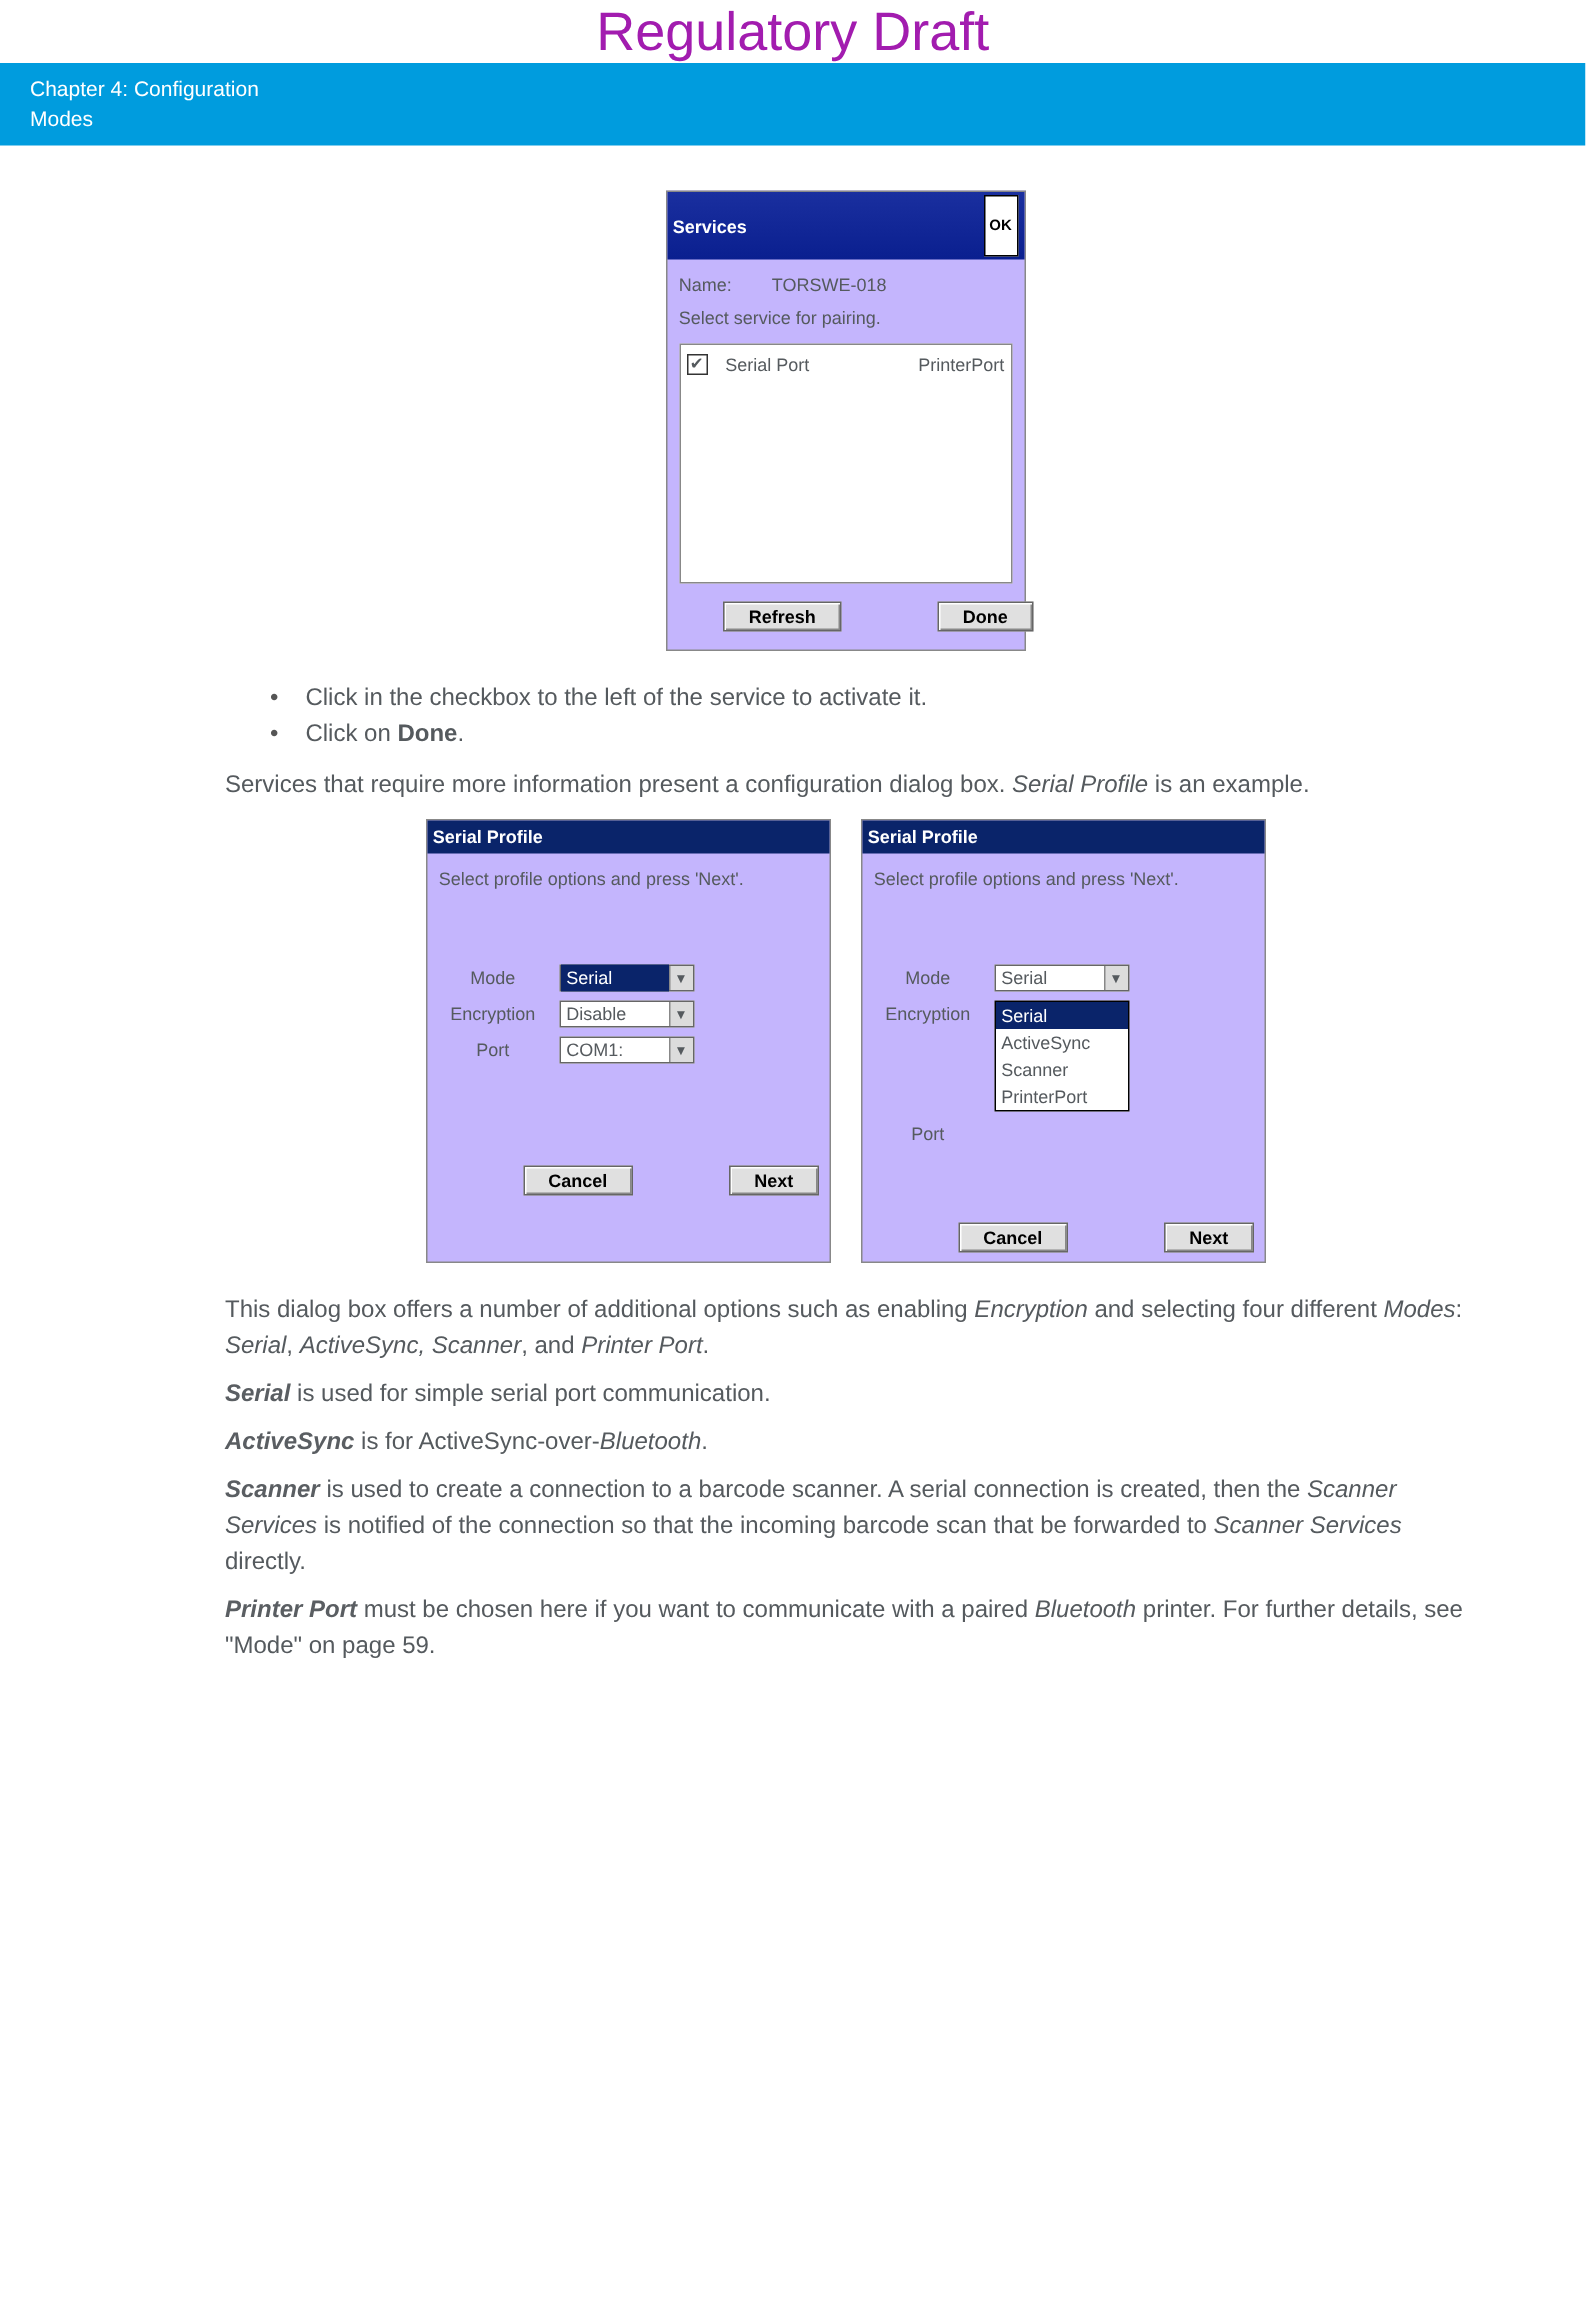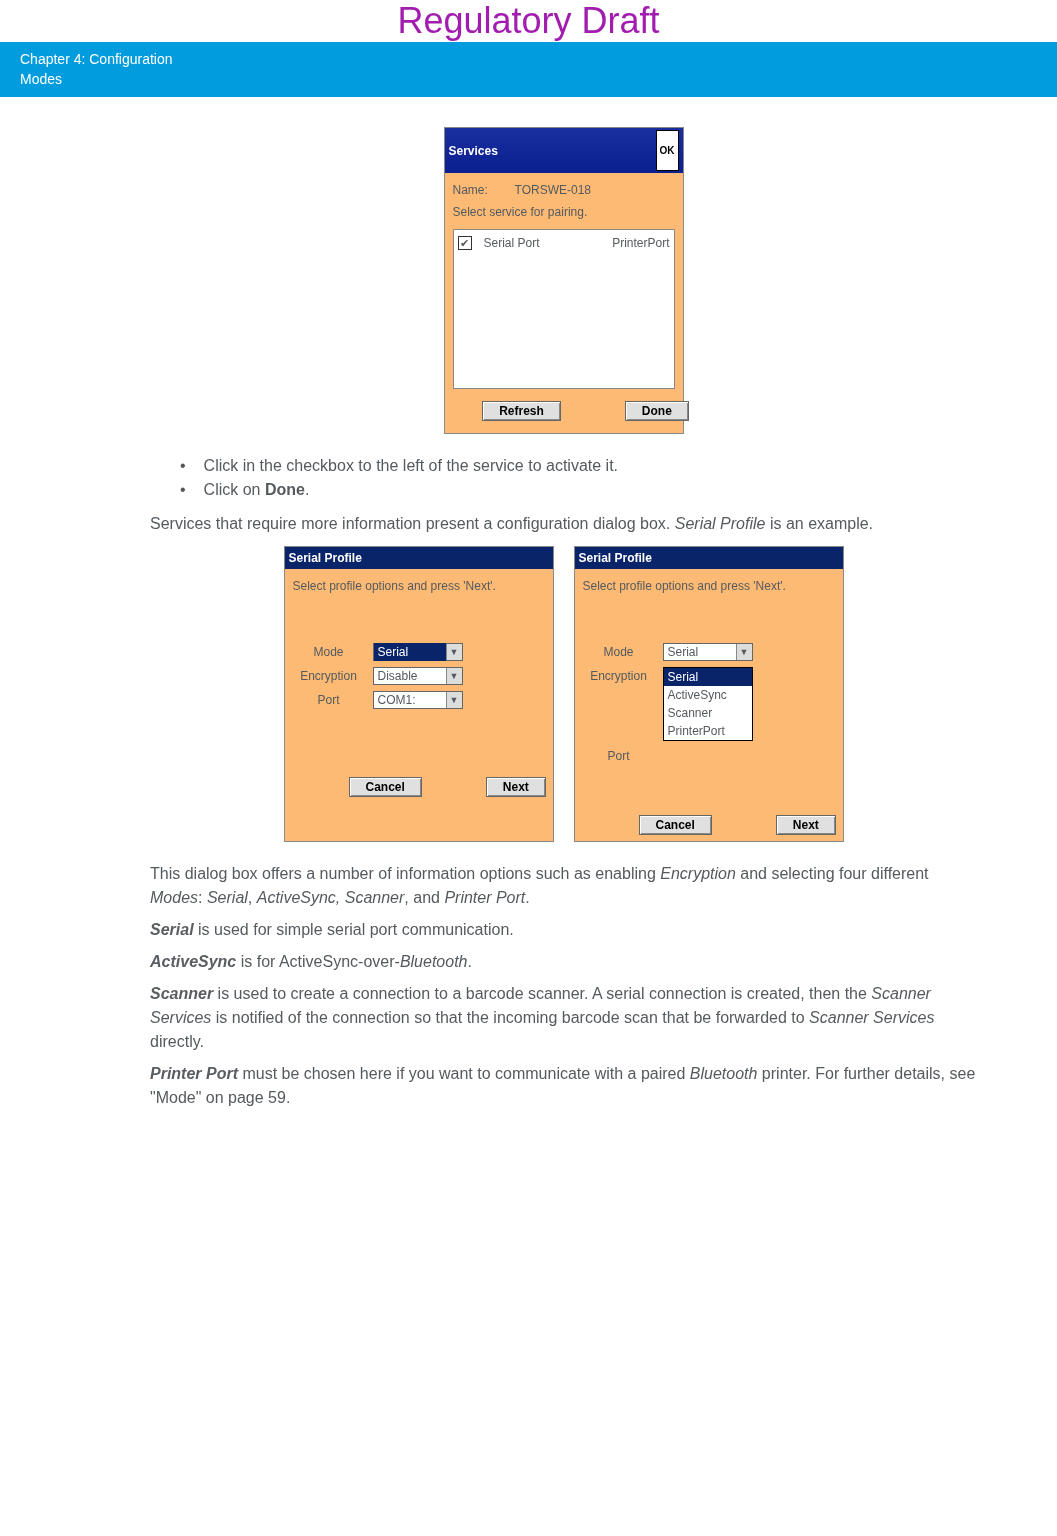--- a/index.html
+++ b/index.html
@@ -2,21 +2,21 @@
 <html><head>
 <meta charset="utf-8">
 <style>
   * { box-sizing: border-box; margin: 0; padding: 0; }
   body { font-family: Arial, Helvetica, sans-serif; background: #fff; width: 1057px; }
   .draft-banner { text-align: center; font-size: 36px; color: #a21caf; font-family: Arial; }
   .header-bar { background: #009cde; color: #fff; padding: 8px 20px; font-size: 14px; line-height: 1.4; }
   .content { padding: 20px 80px 20px 150px; color: #555a5e; font-size: 16px; line-height: 1.5; }
   .dialog-wrap { display: flex; justify-content: center; margin: 10px 0 20px; }
   .dialog-row { display: flex; justify-content: center; gap: 20px; margin: 10px 0 20px; }
-  .dialog { border: 1px solid #888; background: #fdba74; width: 240px; font-size: 12px; font-family: Tahoma, Arial; }
+  .dialog { border: 1px solid #888; background: #c4b5fd; width: 240px; font-size: 12px; font-family: Tahoma, Arial; }
   .dialog.wide { width: 270px; }
   .titlebar { display: flex; justify-content: space-between; align-items: center; background: linear-gradient(#1a2f9f,#0a1f8f); color: #fff; font-weight: bold; padding: 2px 4px; font-size: 12px; }
   .titlebar.light { background: #0a246a; }
   .ok-btn { background: #fff; color: #000; font-weight: bold; font-size: 10px; padding: 12px 3px; border: 1px solid #000; }
   .dlg-body { padding: 6px 8px; }
   .dlg-row { padding: 2px 0; }
   .listbox { background: #fff; border: 1px solid #888; height: 160px; margin: 6px 0; padding: 4px; }
   .list-item { display: flex; align-items: center; gap: 12px; font-size: 12px; }
   .chk { width: 14px; height: 14px; border: 1px solid #333; display: inline-flex; align-items: center; justify-content: center; font-size: 11px; }
   .btn-row { display: flex; justify-content: center; gap: 20px; padding: 6px; }
@@ -151,21 +151,21 @@
         <div style="height:32px"></div>
       </div>
       <div class="btn-row left-right">
         <button class="winbtn">Cancel</button>
         <button class="winbtn">Next</button>
       </div>
     </div>
   </div>
 
   <p>
-    <span>This dialog box offers a number of information options such as enabling </span><span class="ital">Encryption</span><span> and selecting four different </span><span class="ital">Modes</span><span>: </span><span class="ital">Serial</span><span>, </span><span class="ital">ActiveSync, Scanner</span><span>, and </span><span class="ital">Printer Port</span><span>.</span>
+    <span>This dialog box offers a number of additional options such as enabling </span><span class="ital">Encryption</span><span> and selecting four different </span><span class="ital">Modes</span><span>: </span><span class="ital">Serial</span><span>, </span><span class="ital">ActiveSync, Scanner</span><span>, and </span><span class="ital">Printer Port</span><span>.</span>
   </p>
 
   <p style="margin-top:8px">
     <span class="bold-ital">Serial</span><span> is used for simple serial port communication.</span>
   </p>
 
   <p style="margin-top:8px">
     <span class="bold-ital">ActiveSync</span><span> is for ActiveSync-over-</span><span class="ital">Bluetooth</span><span>.</span>
   </p>
 

